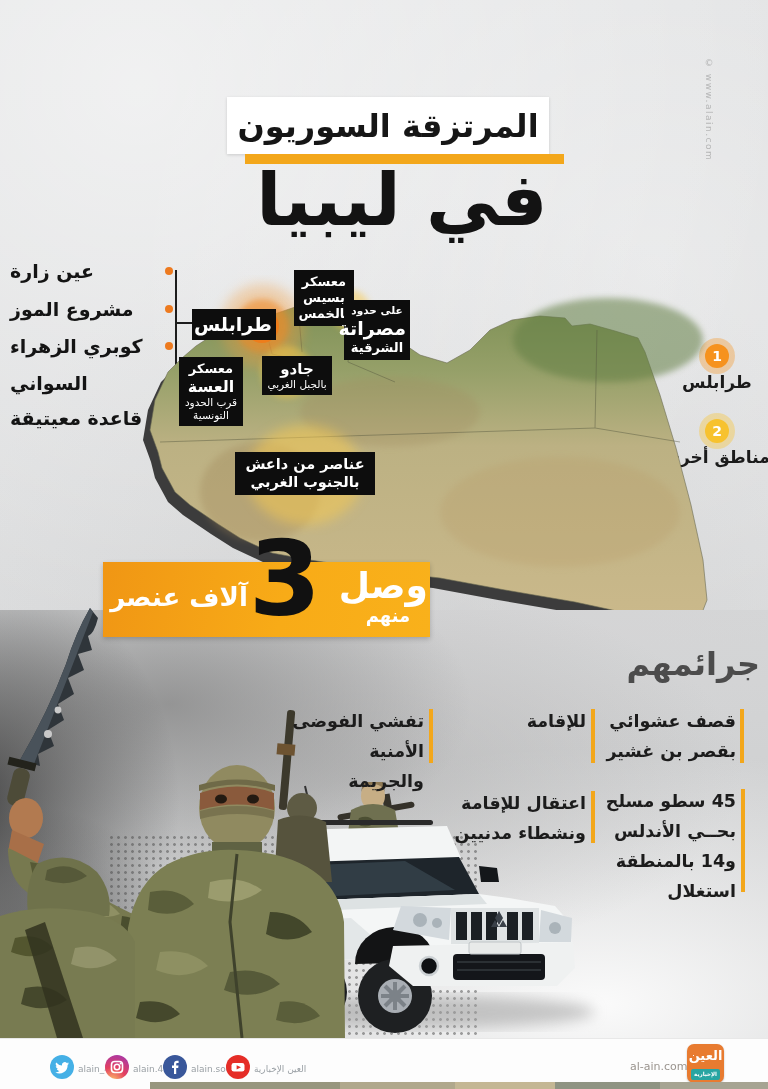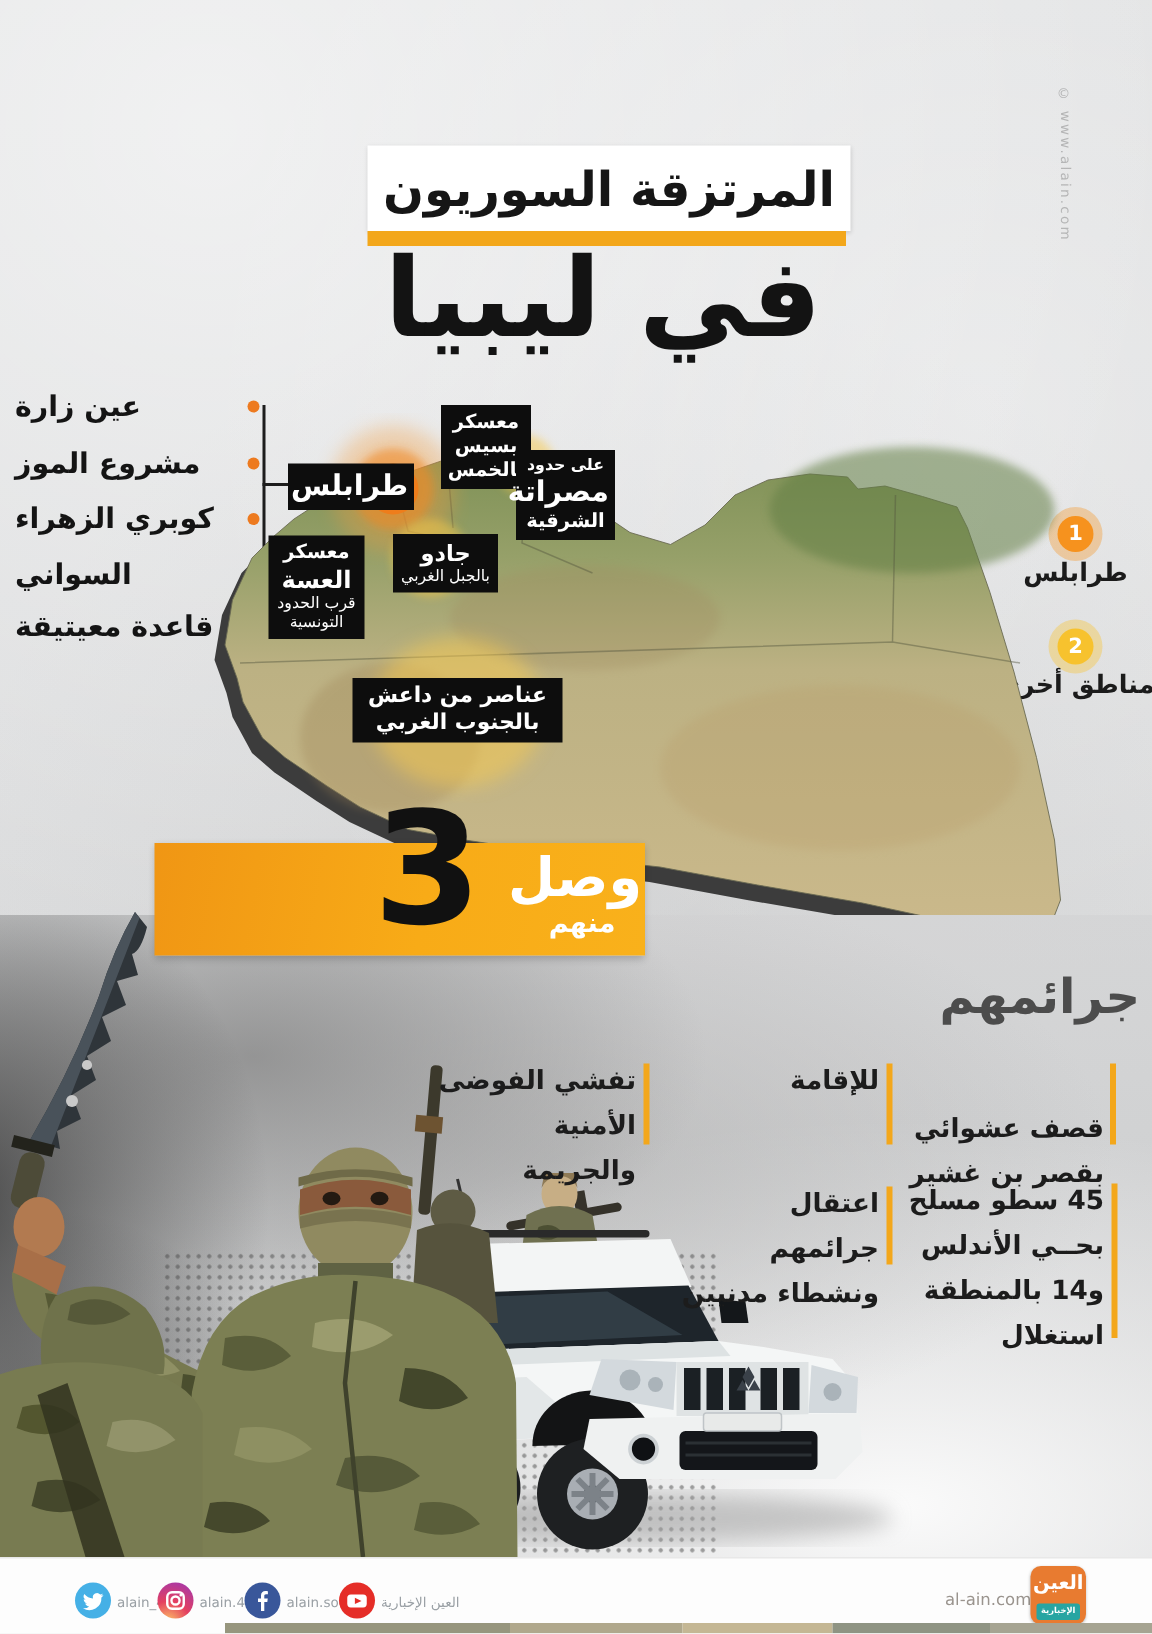--- a/index.html
+++ b/index.html
@@ -6,21 +6,21 @@
   .page{position:relative;width:768px;height:1089px;overflow:hidden;
     font-family:"DejaVu Sans",sans-serif;
     background:
       radial-gradient(circle at 18% 8%, rgba(255,255,255,.55), rgba(255,255,255,0) 55%),
       radial-gradient(circle at 85% 25%, rgba(255,255,255,.35), rgba(255,255,255,0) 50%),
       radial-gradient(circle at 55% 60%, rgba(165,165,165,.22), rgba(165,165,165,0) 60%),
       linear-gradient(#e0e1e2,#d2d3d4);}
   .abs{position:absolute;}
   .rtl{direction:rtl;}
   
-  .title-box{left:245px;top:97px;width:322px;height:57px;background:#fff;
+  .title-box{left:227px;top:97px;width:322px;height:57px;background:#fff;
     display:flex;align-items:center;justify-content:center;
     font-weight:bold;font-size:32px;color:#161616;box-shadow:0 1px 3px rgba(0,0,0,.15);}
   .title-bar{left:245px;top:154px;width:319px;height:10px;background:#f3a71b;}
   .title-big{left:238px;top:150px;width:328px;height:104px;font-size:73px;line-height:100px;
     font-weight:bold;color:#131313;text-align:center;letter-spacing:-2px;}
   .watermark{left:704px;top:58px;height:170px;writing-mode:vertical-rl;
     font-size:9px;letter-spacing:1.5px;color:rgba(105,105,105,.4);}
   
   .sec-head{width:205px;text-align:right;font-weight:bold;font-size:32px;color:#4c4c4c;}
   
@@ -179,42 +179,43 @@
     <div class="marker-ring" style="width:24px;height:24px;background:#f7c22e;">
       <span class="marker-num">2</span>
     </div>
   </div>
   <div class="abs marker-label rtl" style="left:647px;top:447px;">مناطق أخرى</div>
 
   <div class="abs stat-box" style="z-index:5;"></div>
   <div class="abs stat-w1 rtl" style="z-index:6;">وصل</div>
   <div class="abs stat-w2 rtl" style="z-index:6;">منهم</div>
   <div class="abs stat-num" style="z-index:6;">3</div>
+  <div class="abs stat-unit rtl" style="z-index:6;">آلاف عنصر</div>
 
   <div class="abs sec-head rtl" style="left:555px;top:645px;z-index:9;">جرائمهم</div>
 
-  <div class="abs crime rtl" style="left:598px;top:706px;width:138px;margin-top:32px;">
+  <div class="abs crime rtl" style="left:598px;top:706px;width:138px;">
     <div>قصف عشوائي</div>
     <div>بقصر بن غشير</div>
   </div>
   <div class="abs ybar" style="left:740px;top:709px;height:54px;"></div>
 
   <div class="abs crime rtl" style="left:452px;top:706px;width:134px;">
     <div>للإقامة</div>
   </div>
   <div class="abs ybar" style="left:591px;top:709px;height:54px;"></div>
 
   <div class="abs crime rtl" style="left:292px;top:706px;width:132px;">
     <div>تفشي الفوضى</div>
     <div>الأمنية والجريمة</div>
   </div>
   <div class="abs ybar" style="left:429px;top:709px;height:54px;"></div>
 
   <div class="abs crime rtl" style="left:452px;top:788px;width:134px;">
-    <div>اعتقال جرائمهم</div>
+    <div>اعتقال للإقامة</div>
     <div>ونشطاء مدنيين</div>
   </div>
   <div class="abs ybar" style="left:591px;top:791px;height:52px;"></div>
 
   <div class="abs crime rtl" style="left:600px;top:786px;width:136px;">
     <div>45 سطو مسلح</div>
     <div>بحــي الأندلس</div>
     <div>و14 بالمنطقة</div>
     <div>استغلال</div>
   </div>

